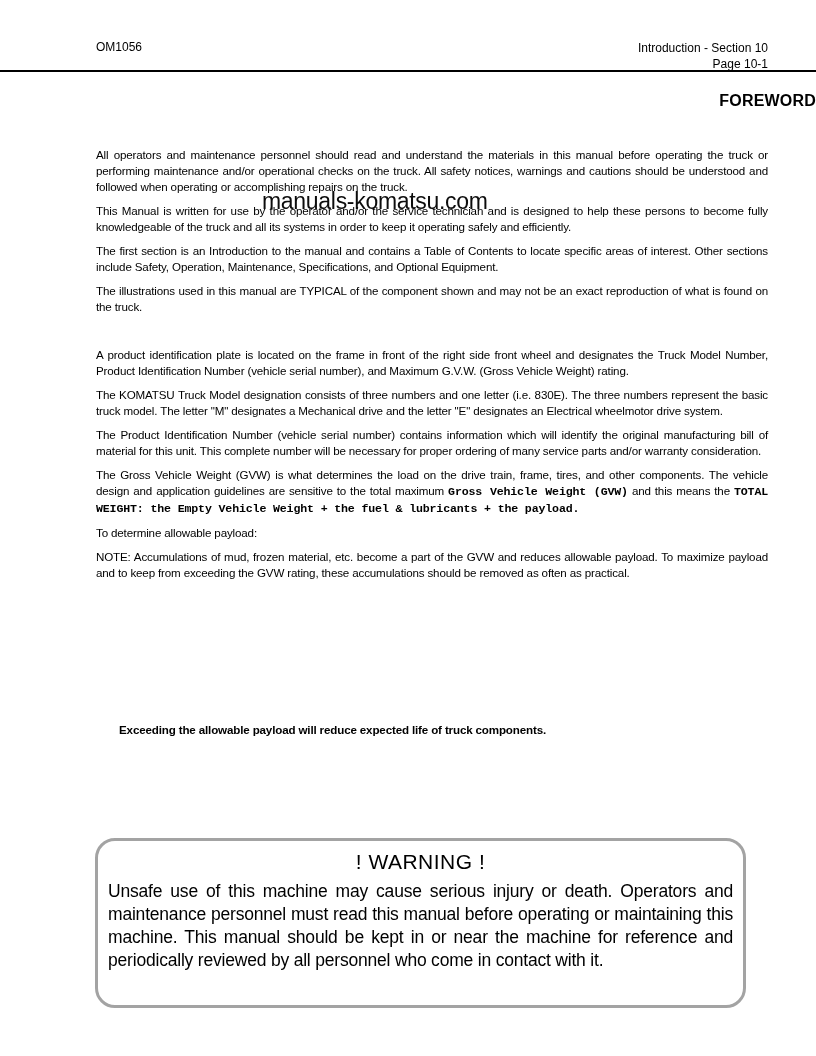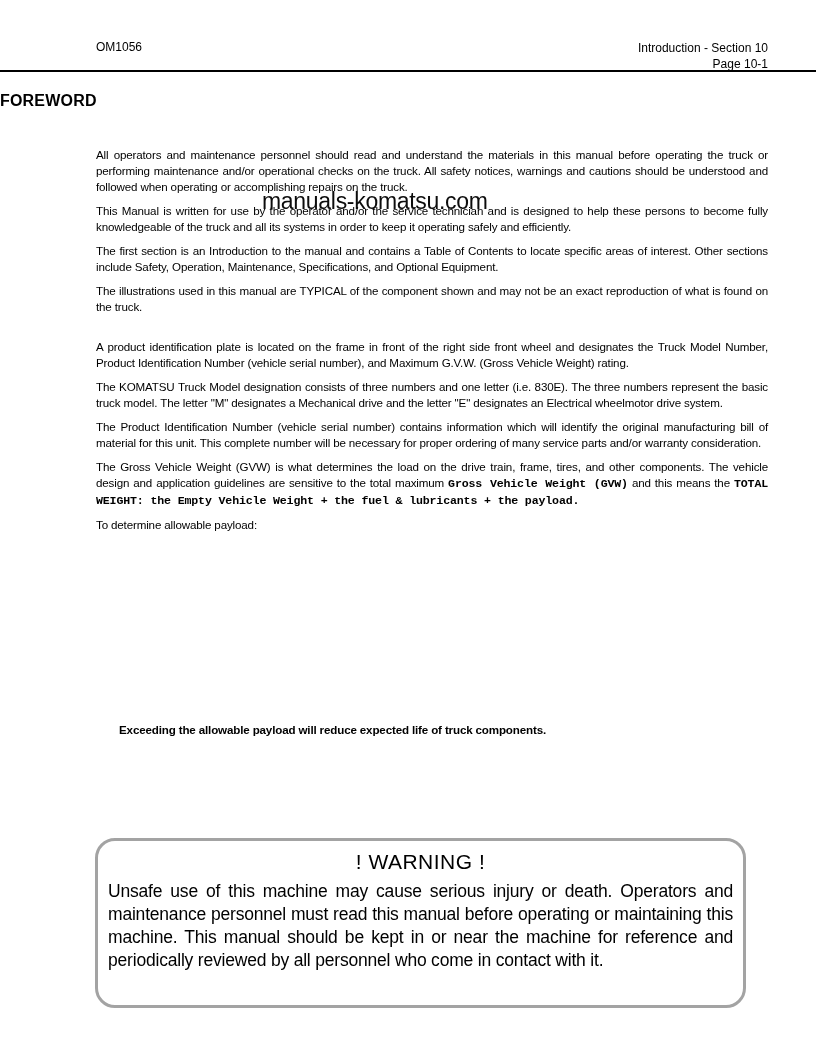--- a/index.html
+++ b/index.html
@@ -3,28 +3,28 @@
   <meta charset="utf-8">
   <style>
     html, body { margin: 0; padding: 0; background: #ffffff; }
     body {
       width: 816px; height: 1056px; position: relative; overflow: hidden;
       font-family: "Liberation Sans", sans-serif; color: #000;
     }
     .hdr-left { position: absolute; left: 96px; top: 40px; font-size: 12px; }
     .hdr-right { position: absolute; right: 48px; top: 40px; font-size: 12px; text-align: right; line-height: 16px; }
     .hdr-rule { position: absolute; left: 0; top: 70px; width: 816px; height: 2px; background: #000; }
-    .title { position: absolute; left: 0; width: 816px; top: 92px; text-align: left; font-weight: bold; font-size: 16px; letter-spacing: 0.2px; }
+    .title { position: absolute; left: 0; width: 816px; top: 92px; text-align: right; font-weight: bold; font-size: 16px; letter-spacing: 0.2px; }
     .body {
       position: absolute; left: 96px; width: 672px; top: 147px;
       font-size: 11.6px; line-height: 16px; text-align: justify;
       font-stretch: condensed; letter-spacing: -0.15px;
     }
     .body p { margin: 0 0 8px 0; }
-    .body p.gap-before { margin-top: 24px; }
+    .body p.gap-before { margin-top: 32px; }
     .body .it { }
     .body .b { font-weight: bold; font-family: Liberation Mono, monospace; }
     .exceed { position: absolute; left: 96px; top: 723px; font-size: 11.6px; font-weight: bold; letter-spacing: -0.15px; margin-left: 23px; }
     .watermark {
       position: absolute; left: 262px; top: 188px;
       font-size: 23px; color: #000; opacity: 0.95; letter-spacing: -0.3px;
       pointer-events: none;
     }
     .warn-box {
       position: absolute; left: 95px; top: 838px; width: 645px; height: 164px;
@@ -51,20 +51,21 @@
 <div class="body">
   <p>All operators and maintenance personnel should read and understand the materials in this manual before operating the truck or performing maintenance and/or operational checks on the truck. All safety notices, warnings and cautions should be understood and followed when operating or accomplishing repairs on the truck.</p>
   <p>This Manual is written for use by the operator and/or the service technician and is designed to help these persons to become fully knowledgeable of the truck and all its systems in order to keep it operating safely and efficiently.</p>
   <p>The first section is an Introduction to the manual and contains a Table of Contents to locate specific areas of interest. Other sections include Safety, Operation, Maintenance, Specifications, and Optional Equipment.</p>
   <p><span>The illustrations used in this manual are </span><span class="it">TYPICAL</span><span> of the component shown and may not be an exact reproduction of what is found on the truck.</span></p>
   <p class="gap-before">A product identification plate is located on the frame in front of the right side front wheel and designates the Truck Model Number, Product Identification Number (vehicle serial number), and Maximum G.V.W. (Gross Vehicle Weight) rating.</p>
   <p>The KOMATSU Truck Model designation consists of three numbers and one letter (i.e. 830E). The three numbers represent the basic truck model. The letter "M" designates a Mechanical drive and the letter "E" designates an Electrical wheelmotor drive system.</p>
   <p> The Product Identification Number (vehicle serial number) contains information which will identify the original manufacturing bill of material for this unit. This complete number will be necessary for proper ordering of many service parts and/or warranty consideration.</p>
   <p><span> The Gross Vehicle Weight (GVW) is what determines the load on the drive train, frame, tires, and other components. The vehicle design and application guidelines are sensitive to the total maximum </span><span class="b">Gross Vehicle Weight (GVW)</span><span> and this means the </span><span class="b">TOTAL WEIGHT: the Empty Vehicle Weight + the fuel &amp; lubricants + the payload.</span></p>
   <p><span class="it">To determine allowable payload:</span><br></p>
+  <p class="it">NOTE: Accumulations of mud, frozen material, etc. become a part of the GVW and reduces allowable payload. To maximize payload and to keep from exceeding the GVW rating, these accumulations should be removed as often as practical.</p>
 </div>
 
 <div class="exceed">Exceeding the allowable payload will reduce expected life of truck components.</div>
 
 <div class="watermark">manuals-komatsu.com</div>
 
 <div class="warn-box">
   <div class="warn-title">! WARNING !</div>
   <div class="warn-text">Unsafe use of this machine may cause serious injury or death. Operators and maintenance personnel must read this manual before operating or maintaining this machine. This manual should be kept in or near the machine for reference and periodically reviewed by all personnel who come in contact with it.</div>
 </div>

